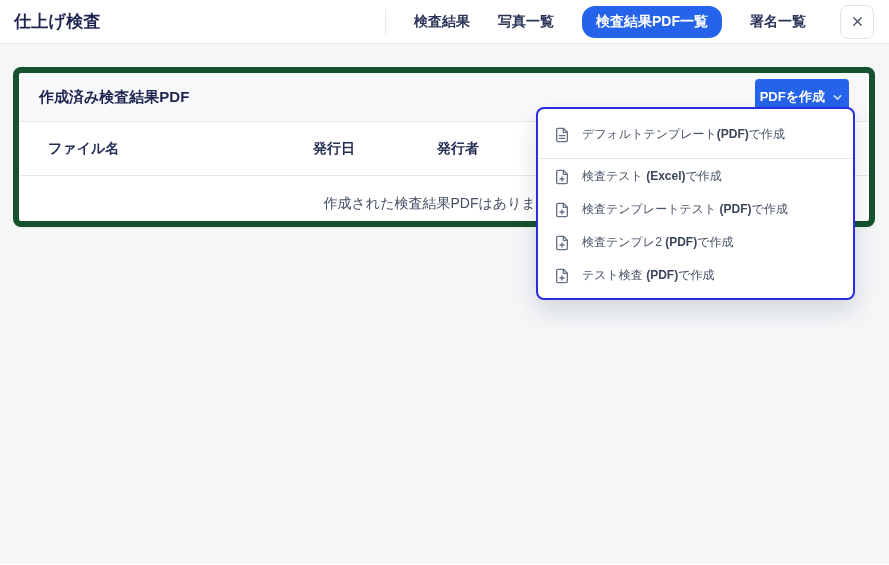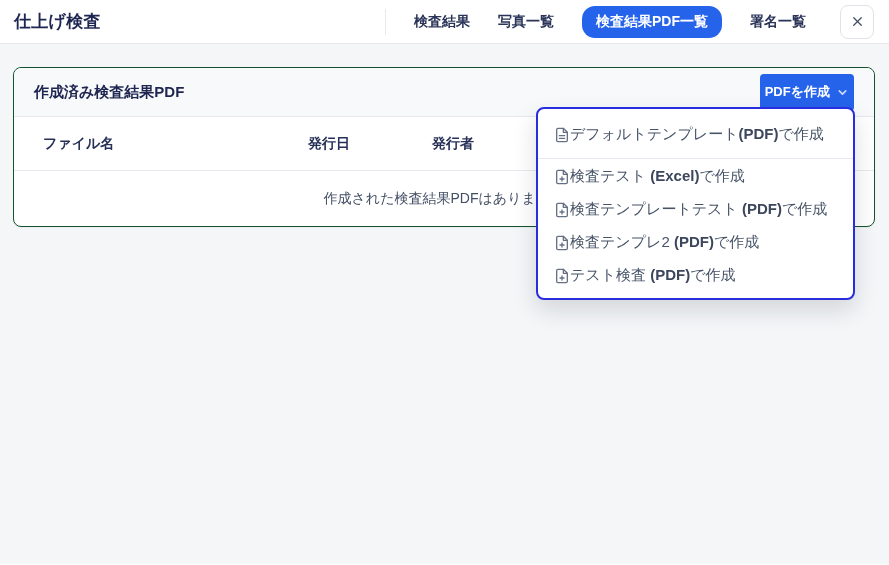--- a/index.html
+++ b/index.html
@@ -72,21 +72,21 @@
   
   .content {
     position: relative;
     height: 520px;
     background: #f4f6f8;
     padding: 23px 14px 0 13px;
   }
 
   .card {
     background: #ffffff;
-    border: 1px solid #14532d;
+    border: 6px solid #14532d;
     border-radius: 8px;
     height: 160px;
     box-shadow: 0 1px 2px rgba(16,24,40,0.04);
   }
   .card-header {
     height: 49px;
     background: #f8f9fb;
     border-bottom: 1px solid #e7e9ee;
     border-radius: 8px 8px 0 0;
     display: flex;
@@ -146,25 +146,25 @@
     background: #ffffff;
     border: 2px solid #2a2ce0;
     border-radius: 8px;
     box-shadow: 0 10px 25px rgba(16,24,40,0.14);
     padding: 3px 0 6px 0;
     z-index: 20;
   }
   .dd-item {
     display: flex;
     align-items: center;
-    gap: 0;
+    gap: 12px;
     padding: 0 16px;
     height: 33px;
     cursor: pointer;
-    font-size: 15px;
+    font-size: 12px;
     color: #475467;
     white-space: nowrap;
   }
   .dd-item.first { height: 45px; }
   .dd-item .fmt { font-weight: 700; color: #3c465c; }
   .dd-divider {
     border-top: 1px solid #e7e9ee;
     margin: 1px 0;
   }
   .dd-icon { flex: none; display: flex; align-items: center; }

